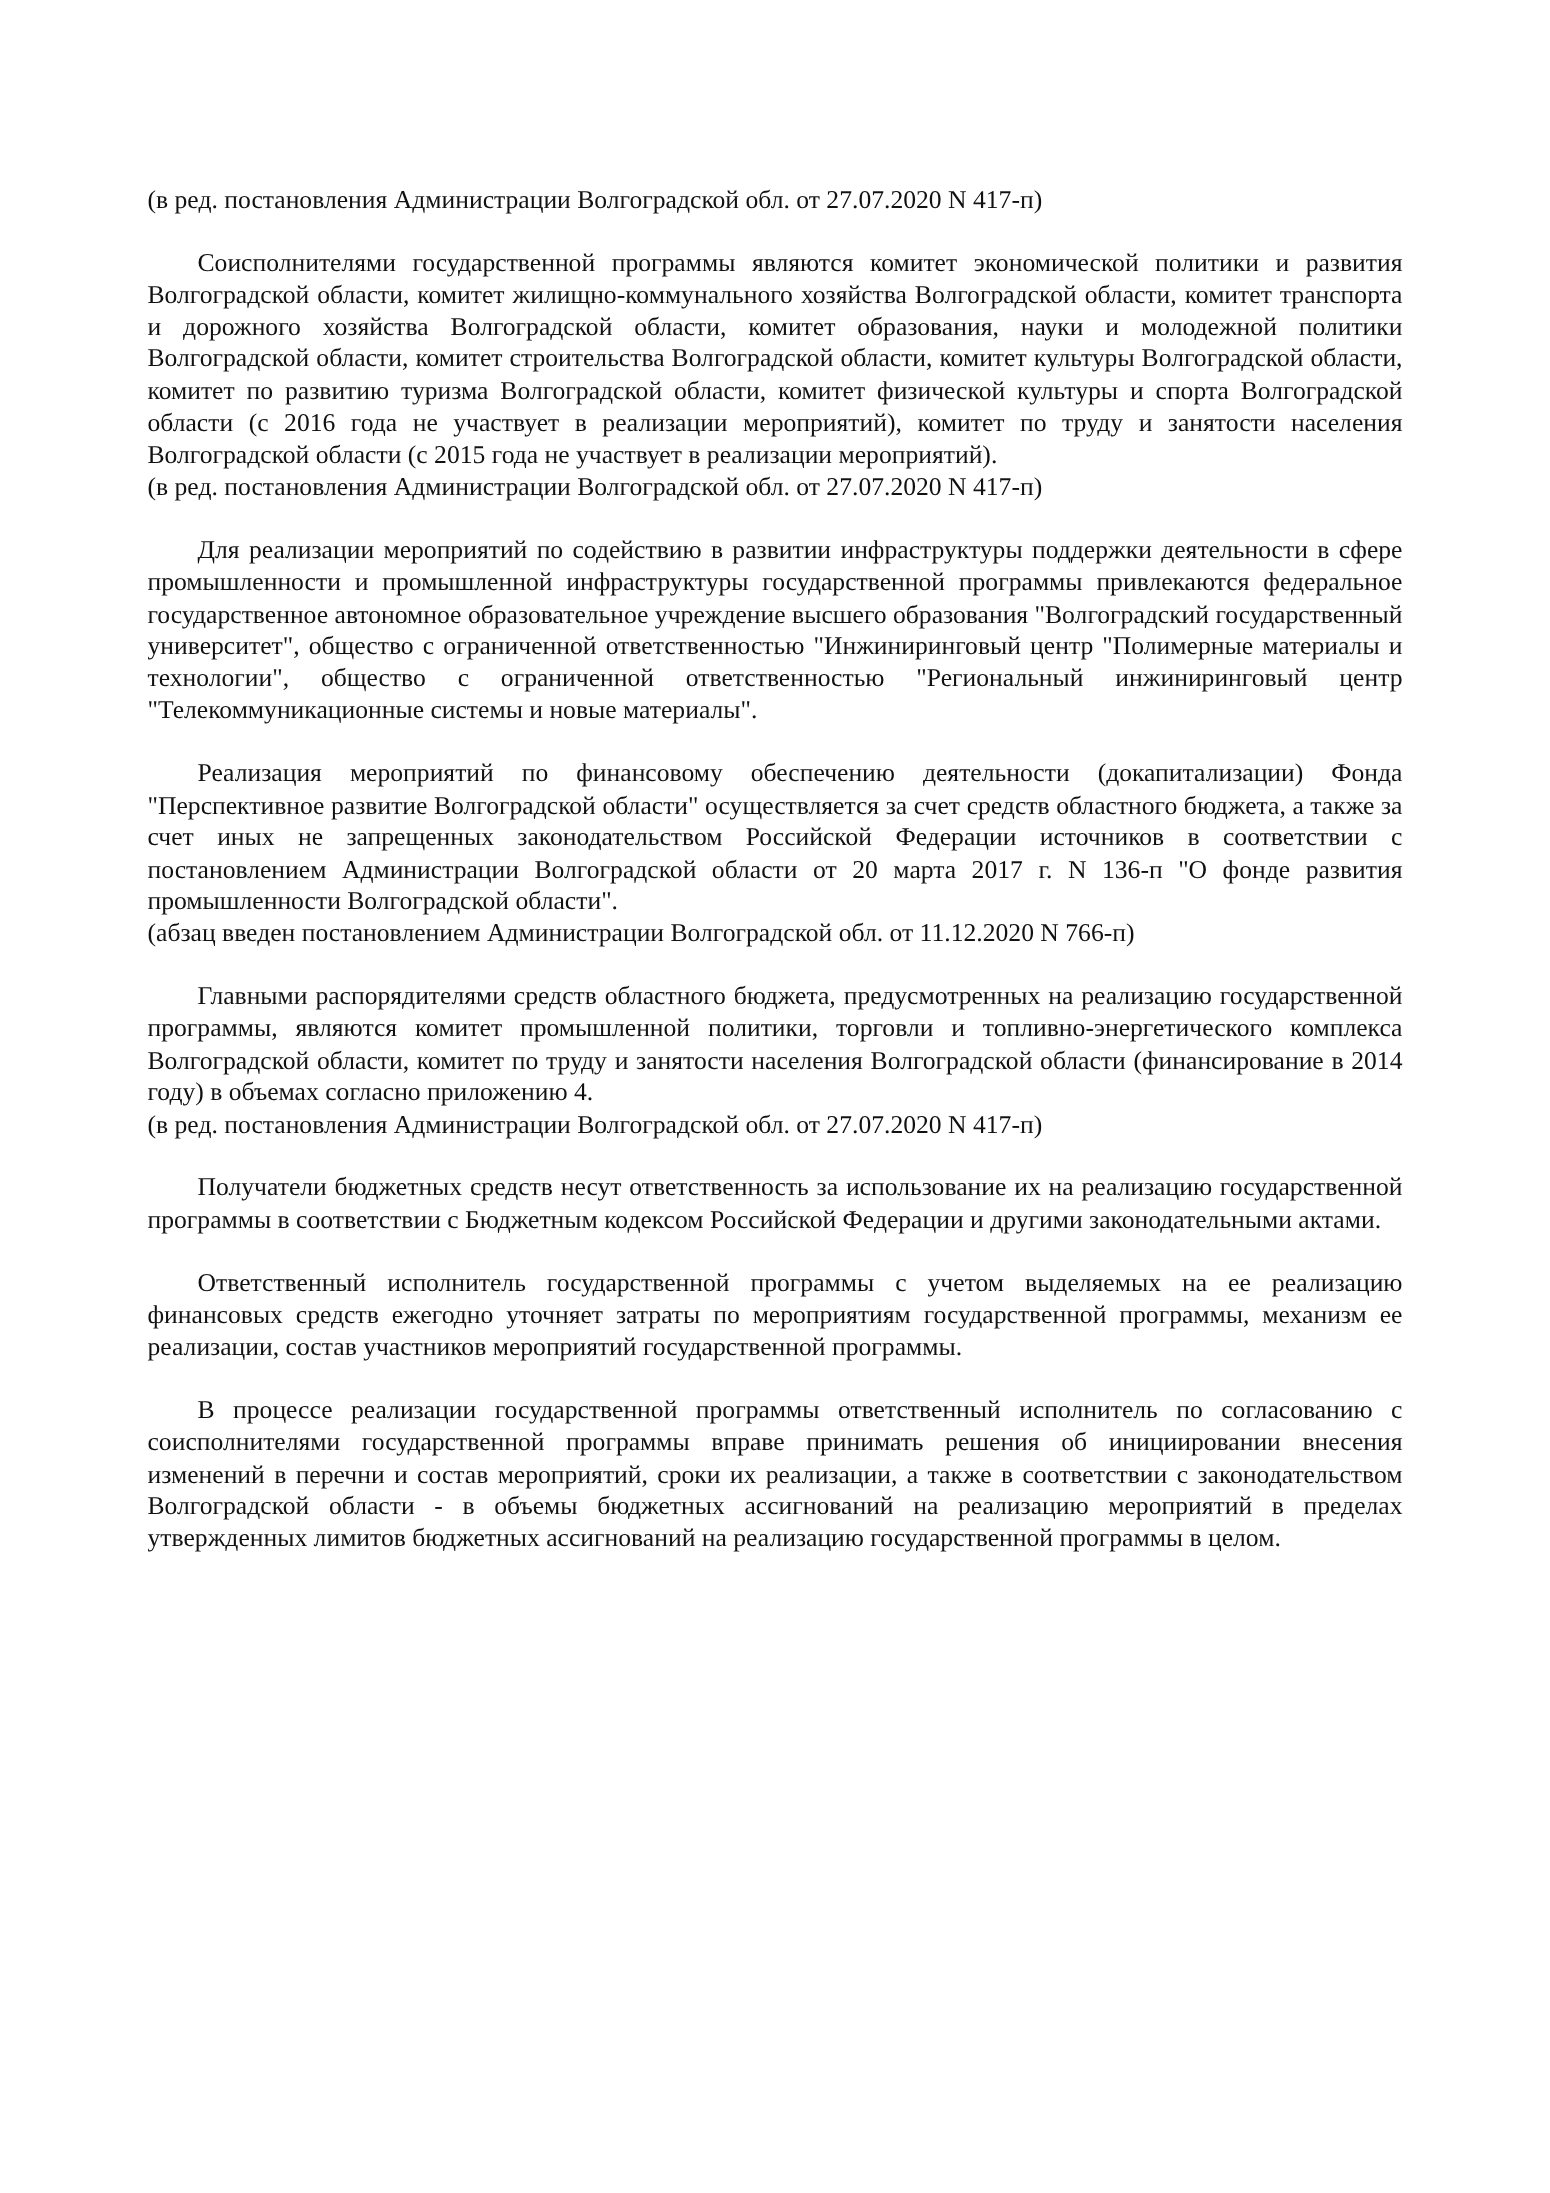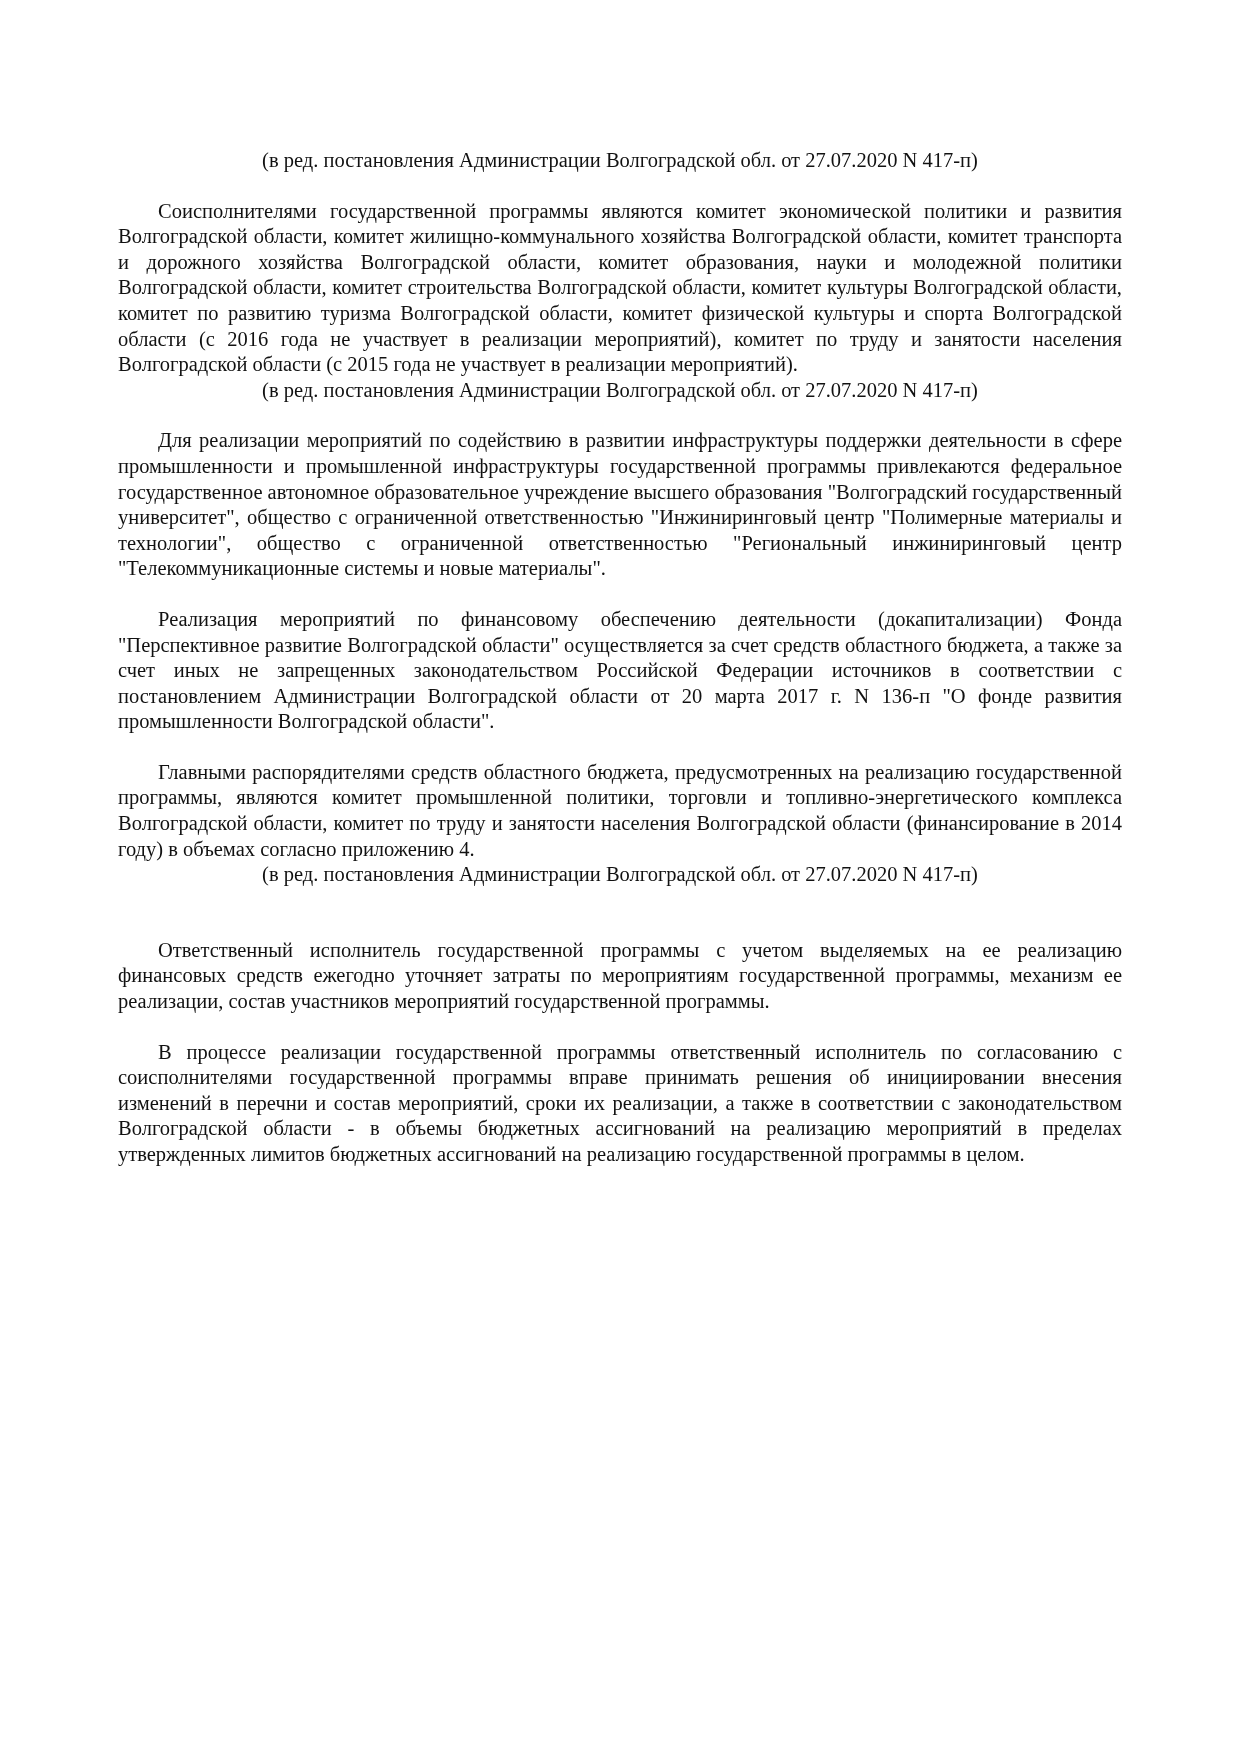--- a/index.html
+++ b/index.html
@@ -2,38 +2,40 @@
 <html><head>
   <meta charset="utf-8">
   <style>
     html, body { margin: 0; padding: 0; background: #ffffff; }
     body { width: 1240px; height: 1754px; position: relative; overflow: hidden; }
     .page {
       position: absolute; left: 118px; top: 148px; width: 1004px;
       font-family: "Liberation Serif", serif;
       font-size: 20.5px; line-height: 25.6px; color: #111;
     }
-    .note { text-align: center; margin: 0; }
+    .note { text-align: left; margin: 0; }
     .para { text-align: justify; text-indent: 40px; margin: 0; }
     .gap { height: 25px; }
   </style>
 </head>
 <body>
 
 <div class="page">
   <p class="note">(в ред. постановления Администрации Волгоградской обл. от 27.07.2020 N 417-п)</p>
   <div class="gap"></div>
   <p class="para">Соисполнителями государственной программы являются комитет экономической политики и развития Волгоградской области, комитет жилищно-коммунального хозяйства Волгоградской области, комитет транспорта и дорожного хозяйства Волгоградской области, комитет образования, науки и молодежной политики Волгоградской области, комитет строительства Волгоградской области, комитет культуры Волгоградской области, комитет по развитию туризма Волгоградской области, комитет физической культуры и спорта Волгоградской области (с 2016 года не участвует в реализации мероприятий), комитет по труду и занятости населения Волгоградской области (с 2015 года не участвует в реализации мероприятий).</p>
   <p class="note">(в ред. постановления Администрации Волгоградской обл. от 27.07.2020 N 417-п)</p>
   <div class="gap"></div>
   <p class="para">Для реализации мероприятий по содействию в развитии инфраструктуры поддержки деятельности в сфере промышленности и промышленной инфраструктуры государственной программы привлекаются федеральное государственное автономное образовательное учреждение высшего образования "Волгоградский государственный университет", общество с ограниченной ответственностью "Инжиниринговый центр "Полимерные материалы и технологии", общество с ограниченной ответственностью "Региональный инжиниринговый центр "Телекоммуникационные системы и новые материалы".</p>
   <div class="gap"></div>
   <p class="para">Реализация мероприятий по финансовому обеспечению деятельности (докапитализации) Фонда "Перспективное развитие Волгоградской области" осуществляется за счет средств областного бюджета, а также за счет иных не запрещенных законодательством Российской Федерации источников в соответствии с постановлением Администрации Волгоградской области от 20 марта 2017 г. N 136-п "О фонде развития промышленности Волгоградской области".</p>
+  <p class="note">(абзац введен постановлением Администрации Волгоградской обл. от 11.12.2020 N 766-п)</p>
   <div class="gap"></div>
   <p class="para">Главными распорядителями средств областного бюджета, предусмотренных на реализацию государственной программы, являются комитет промышленной политики, торговли и топливно-энергетического комплекса Волгоградской области, комитет по труду и занятости населения Волгоградской области (финансирование в 2014 году) в объемах согласно приложению 4.</p>
   <p class="note">(в ред. постановления Администрации Волгоградской обл. от 27.07.2020 N 417-п)</p>
   <div class="gap"></div>
+  <p class="para">Получатели бюджетных средств несут ответственность за использование их на реализацию государственной программы в соответствии с Бюджетным кодексом Российской Федерации и другими законодательными актами.</p>
   <div class="gap"></div>
   <p class="para">Ответственный исполнитель государственной программы с учетом выделяемых на ее реализацию финансовых средств ежегодно уточняет затраты по мероприятиям государственной программы, механизм ее реализации, состав участников мероприятий государственной программы.</p>
   <div class="gap"></div>
   <p class="para">В процессе реализации государственной программы ответственный исполнитель по согласованию с соисполнителями государственной программы вправе принимать решения об инициировании внесения изменений в перечни и состав мероприятий, сроки их реализации, а также в соответствии с законодательством Волгоградской области - в объемы бюджетных ассигнований на реализацию мероприятий в пределах утвержденных лимитов бюджетных ассигнований на реализацию государственной программы в целом.</p>
   <div class="gap"></div>
 </div>
 
 </body></html>

